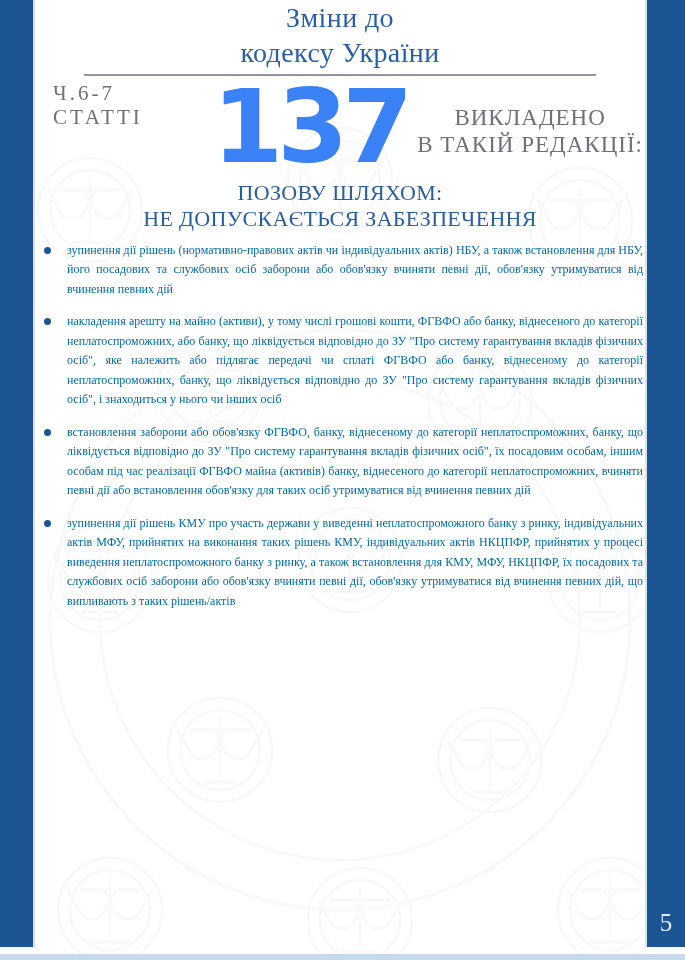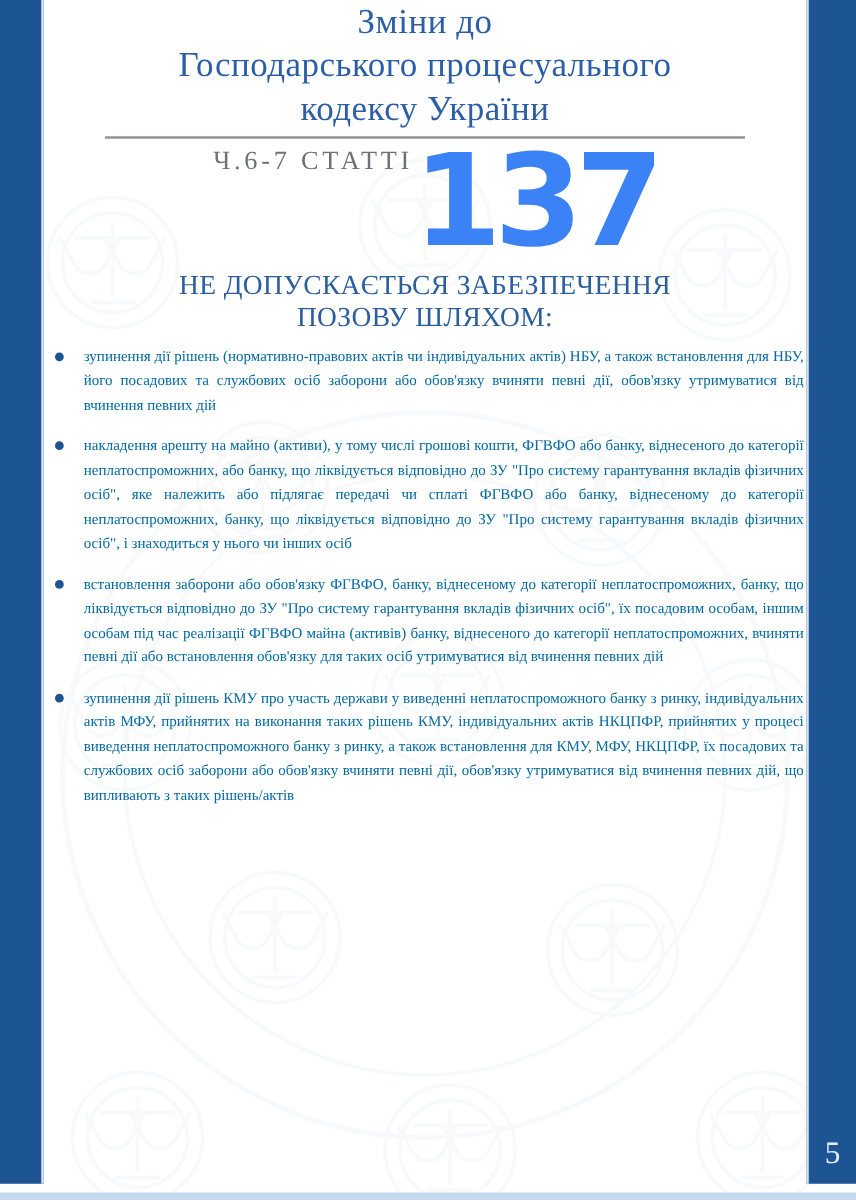--- a/index.html
+++ b/index.html
@@ -93,36 +93,39 @@
 <div class="side-bar left"></div>
 <div class="side-bar right">
   <div class="page-num">5</div>
 </div>
 <div class="bottom-strip"></div>
 
 <div class="content">
 
   <div class="doc-title">
     <div>Зміни до</div>
-    <div>Господарського процесуального</div>
     <div>кодексу України</div>
   </div>
 
   <hr class="title-rule">
 
   <div class="article-row">
     <div class="article-left">
       <div class="part-label">Ч.6-7 СТАТТІ</div>
       <div class="big-number">137</div>
     </div>
+    <div class="article-tail">
+      <div>ВИКЛАДЕНО</div>
+      <div>В ТАКІЙ РЕДАКЦІЇ:</div>
+    </div>
   </div>
 
   <div class="section-heading">
+    <div>ПОЗОВУ ШЛЯХОМ:</div>
     <div>НЕ ДОПУСКАЄТЬСЯ ЗАБЕЗПЕЧЕННЯ</div>
-    <div>ПОЗОВУ ШЛЯХОМ:</div>
   </div>
 
   <ul class="provisions">
     <li>
       <span class="bullet-dot"></span>
       <span>зупинення дії рішень (нормативно-правових актів чи індивідуальних актів) НБУ, а також встановлення для НБУ, його посадових та службових осіб заборони або обов'язку вчиняти певні дії, обов'язку утримуватися від вчинення певних дій</span>
     </li>
     <li>
       <span class="bullet-dot"></span>
       <span>накладення арешту на майно (активи), у тому числі грошові кошти, ФГВФО або банку, віднесеного до категорії неплатоспроможних, або банку, що ліквідується відповідно до ЗУ "Про систему гарантування вкладів фізичних осіб", яке належить або підлягає передачі чи сплаті ФГВФО або банку, віднесеному до категорії неплатоспроможних, банку, що ліквідується відповідно до ЗУ "Про систему гарантування вкладів фізичних осіб", і знаходиться у нього чи інших осіб</span>

